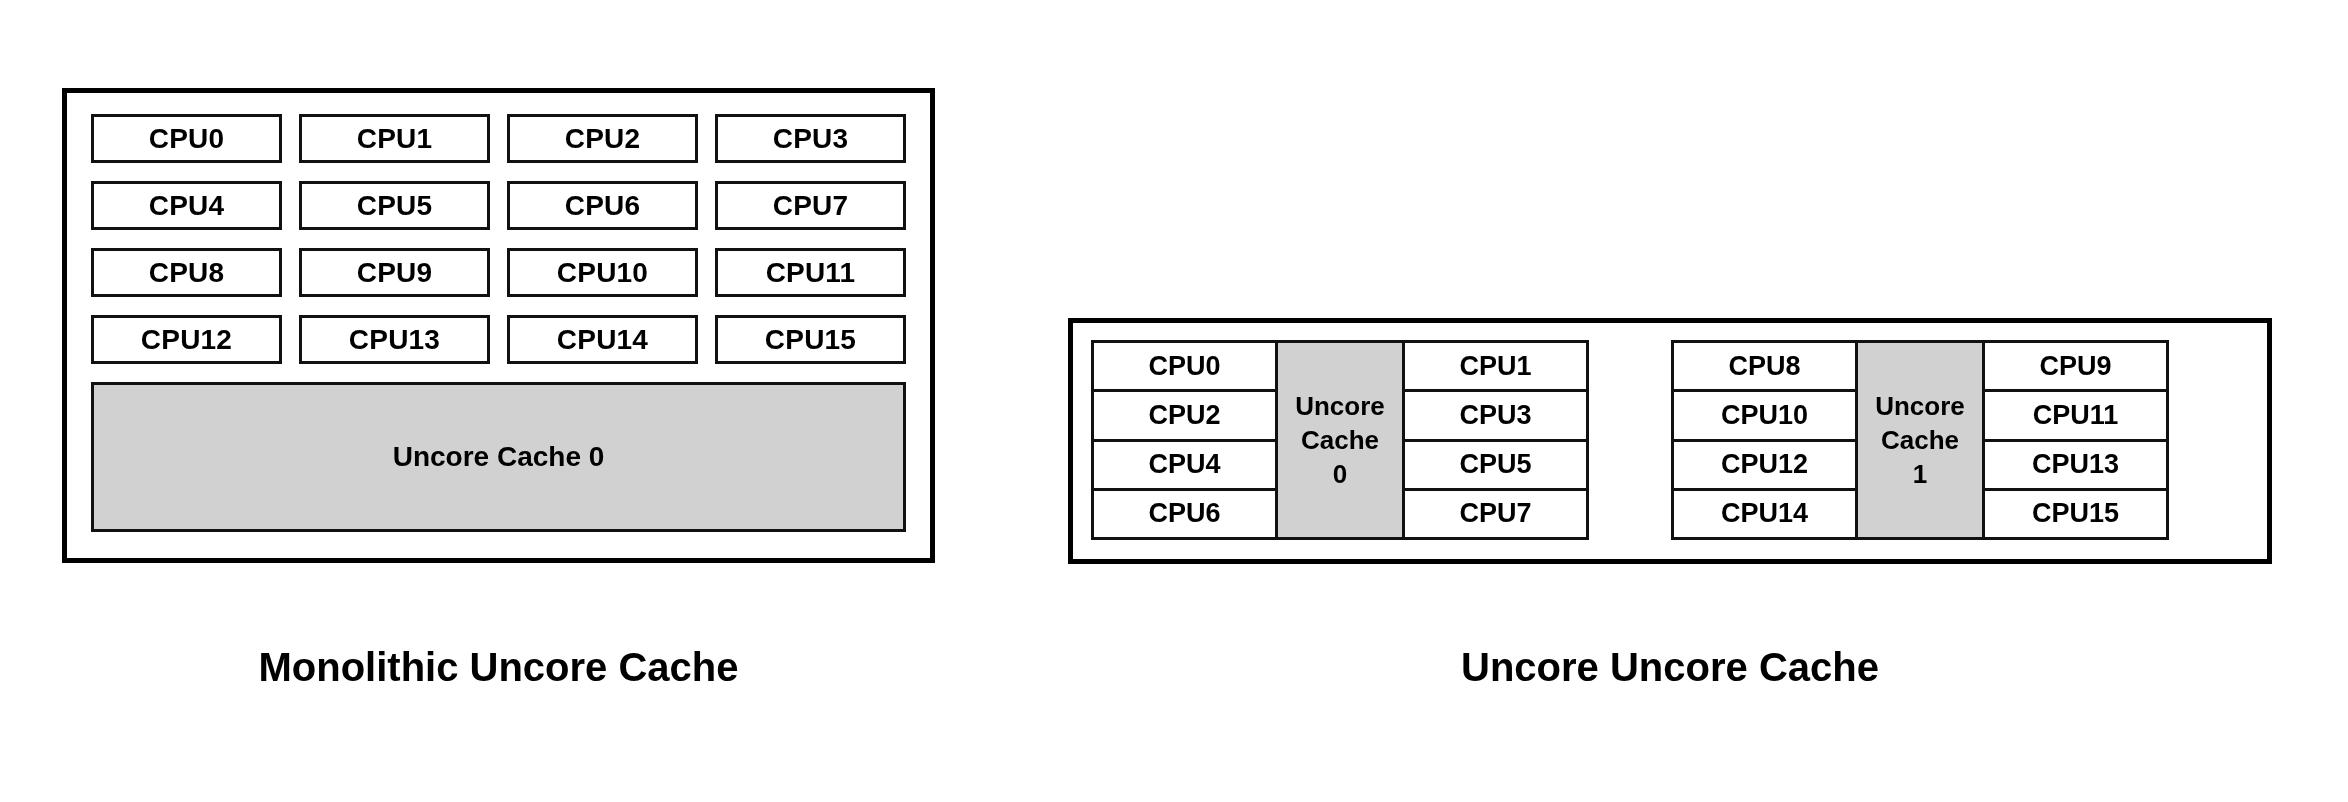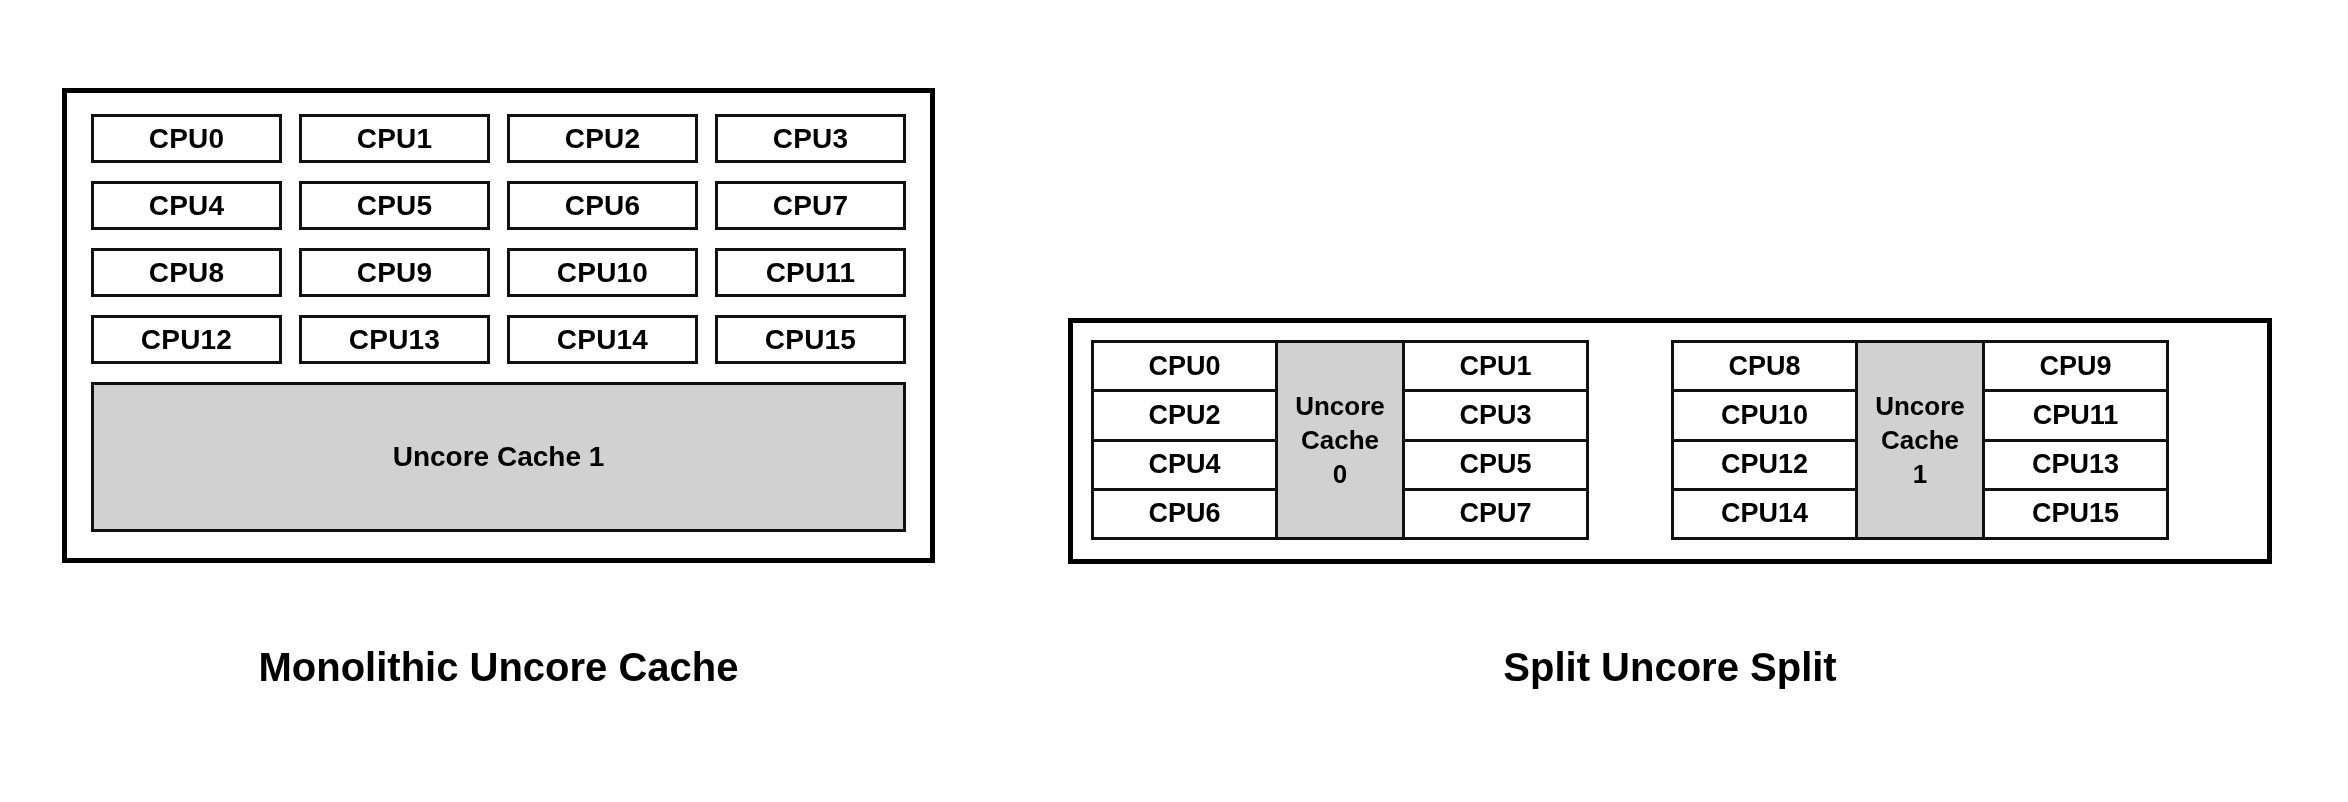--- a/index.html
+++ b/index.html
@@ -172,21 +172,21 @@
       <div class="cpu-cell">CPU8</div>
       <div class="cpu-cell">CPU9</div>
       <div class="cpu-cell">CPU10</div>
       <div class="cpu-cell">CPU11</div>
       <div class="cpu-cell">CPU12</div>
       <div class="cpu-cell">CPU13</div>
       <div class="cpu-cell">CPU14</div>
       <div class="cpu-cell">CPU15</div>
     </div>
 
-    <div class="cache-wide">Uncore Cache 1</div>
+    <div class="cache-wide">Uncore Cache 0</div>
 
   </div>
 </div>
 
 <div class="caption" id="caption-monolithic">Monolithic Uncore Cache</div>
 
 <div class="figure" id="fig-split">
   <div class="outer-box">
 
     <div class="cluster">
@@ -225,13 +225,13 @@
         <div class="cpu-cell-sm">CPU9</div>
         <div class="cpu-cell-sm">CPU11</div>
         <div class="cpu-cell-sm">CPU13</div>
         <div class="cpu-cell-sm">CPU15</div>
       </div>
     </div>
 
   </div>
 </div>
 
-<div class="caption" id="caption-split">Split Uncore Split</div>
+<div class="caption" id="caption-split">Uncore Uncore Cache</div>
 
 </body></html>

